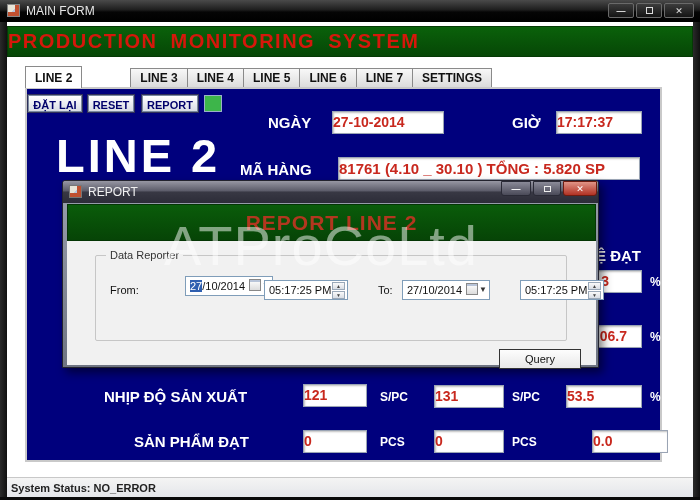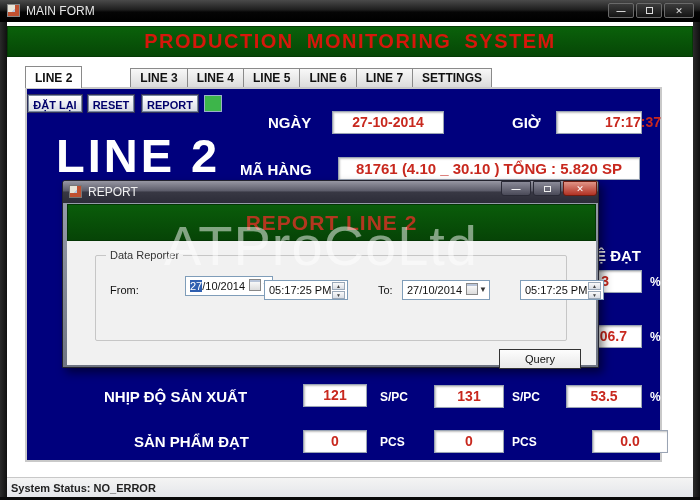--- a/index.html
+++ b/index.html
@@ -17,21 +17,21 @@
   .winbtn { position:absolute; top:3px; height:15px; border:1px solid #6a6a6a; border-radius:2px;
     background:linear-gradient(180deg,#3c3c3c,#141414); color:#e0e0e0; font-size:9px; font-weight:bold;
     display:flex; align-items:center; justify-content:center; }
   .client { position:absolute; left:7px; top:22px; width:686px; height:455px; background:#fff; }
   .bottom-frame { position:absolute; left:0; top:497px; width:700px; height:3px; background:#0a0a0a; }
   .side-frame { position:absolute; top:22px; width:7px; height:478px; background:linear-gradient(90deg,#2a2a2a,#101010); }
 
   
   .banner { position:absolute; left:7px; top:26px; width:686px; height:31px;
     background:linear-gradient(180deg,#0a610a,#064706); border:1px solid #053a05;
-    display:flex; align-items:center; justify-content:center; }
+    display:flex; align-items:center; justify-content:flex-start; }
   .banner span { color:#d6170b; font-size:20px; font-weight:bold; letter-spacing:1.5px; word-spacing:6px; }
 
   
   .tabs { position:absolute; left:25px; top:66px; height:22px; display:flex; align-items:flex-end; }
   .tab { height:20px; margin-top:2px; padding:0 9px; background:linear-gradient(180deg,#f8f8f8,#dcdcdc);
     border:1px solid #8a8a8a; border-left-width:0; font-size:12px; font-weight:bold; color:#111;
     display:flex; align-items:center; }
   .tab.active { height:22px; margin-top:0; background:#fff; border-left-width:1px; border-bottom:none;
     position:relative; z-index:2; }
   .tab:nth-child(2){ border-left-width:1px;margin-left:48px; }
@@ -41,21 +41,21 @@
     background:#00007d; border:2px solid #c9c9c9; }
 
   .toolbtn { position:absolute; height:17px; background:linear-gradient(180deg,#ffffff,#d8dce4);
     border:1px solid #7a8aa0; color:#00006a; font-size:11px; font-weight:bold;
     display:flex; align-items:flex-end; justify-content:center; box-shadow:0 0 0 1px #30305a; }
   .indicator { position:absolute; left:204px; top:95px; width:18px; height:17px;
     background:#3db54a; border:1px solid #9ab0c8; }
 
   .wlabel { position:absolute; color:#fff; font-weight:bold; font-size:15px; white-space:nowrap; }
   .vbox { position:absolute; height:23px; background:#fff; border:1px solid #9aa4b4;
-    color:#c8281e; font-weight:bold; font-size:14px; text-align:center; line-height:21px;
+    color:#c8281e; font-weight:bold; font-size:14px; line-height:21px;
     box-shadow:inset 1px 1px 2px rgba(0,0,0,0.25); white-space:nowrap; }
   .line-title { position:absolute; left:56px; top:128px; color:#fff; font-size:47px; font-weight:bold;
     letter-spacing:3px; }
   .unit { position:absolute; color:#fff; font-weight:bold; font-size:12px; }
 
   
   .dialog { position:absolute; left:62px; top:180px; width:537px; height:188px; z-index:20;
     border:1px solid #23232e; background:linear-gradient(180deg,#9aa0ae,#6e7482);
     box-shadow:4px 5px 10px rgba(0,0,0,0.5); border-radius:3px 3px 0 0; }
   .dlg-titlebar { position:absolute; left:0; top:0; width:100%; height:22px; border-radius:3px 3px 0 0;
@@ -164,21 +164,21 @@
       <span>RESET</span>
     </div>
   <div class="toolbtn" style="left:142px;top:95px;width:56px;">
       <span>REPORT</span>
     </div>
   <div class="indicator"></div>
 
   <div class="wlabel" style="left:268px;top:114px;">NGÀY</div>
   <div class="vbox" style="left:332px;top:111px;width:112px;">27-10-2014</div>
   <div class="wlabel" style="left:512px;top:114px;">GIỜ</div>
-  <div class="vbox" style="left:556px;top:111px;width:86px;padding-left:48px;">17:17:37</div>
+  <div class="vbox" style="left:556px;top:111px;width:86px;">17:17:37</div>
 
   <div class="line-title">LINE 2</div>
   <div class="wlabel" style="left:240px;top:161px;">MÃ HÀNG</div>
   <div class="vbox" style="left:338px;top:157px;width:302px;font-size:15px;">81761 (4.10 _ 30.10 ) TỔNG : 5.820 SP</div>
 
   <div class="wlabel" style="left:596px;top:247px;z-index:5;">Ệ ĐẠT</div>
   <div class="vbox" style="left:566px;top:270px;width:76px;text-align:right;padding-right:32px;z-index:5;">9.3</div>
   <div class="unit" style="left:650px;top:275px;z-index:5;">%</div>
   <div class="vbox" style="left:566px;top:325px;width:76px;text-align:right;padding-right:14px;z-index:5;">06.7</div>
   <div class="unit" style="left:650px;top:330px;z-index:5;">%</div>

